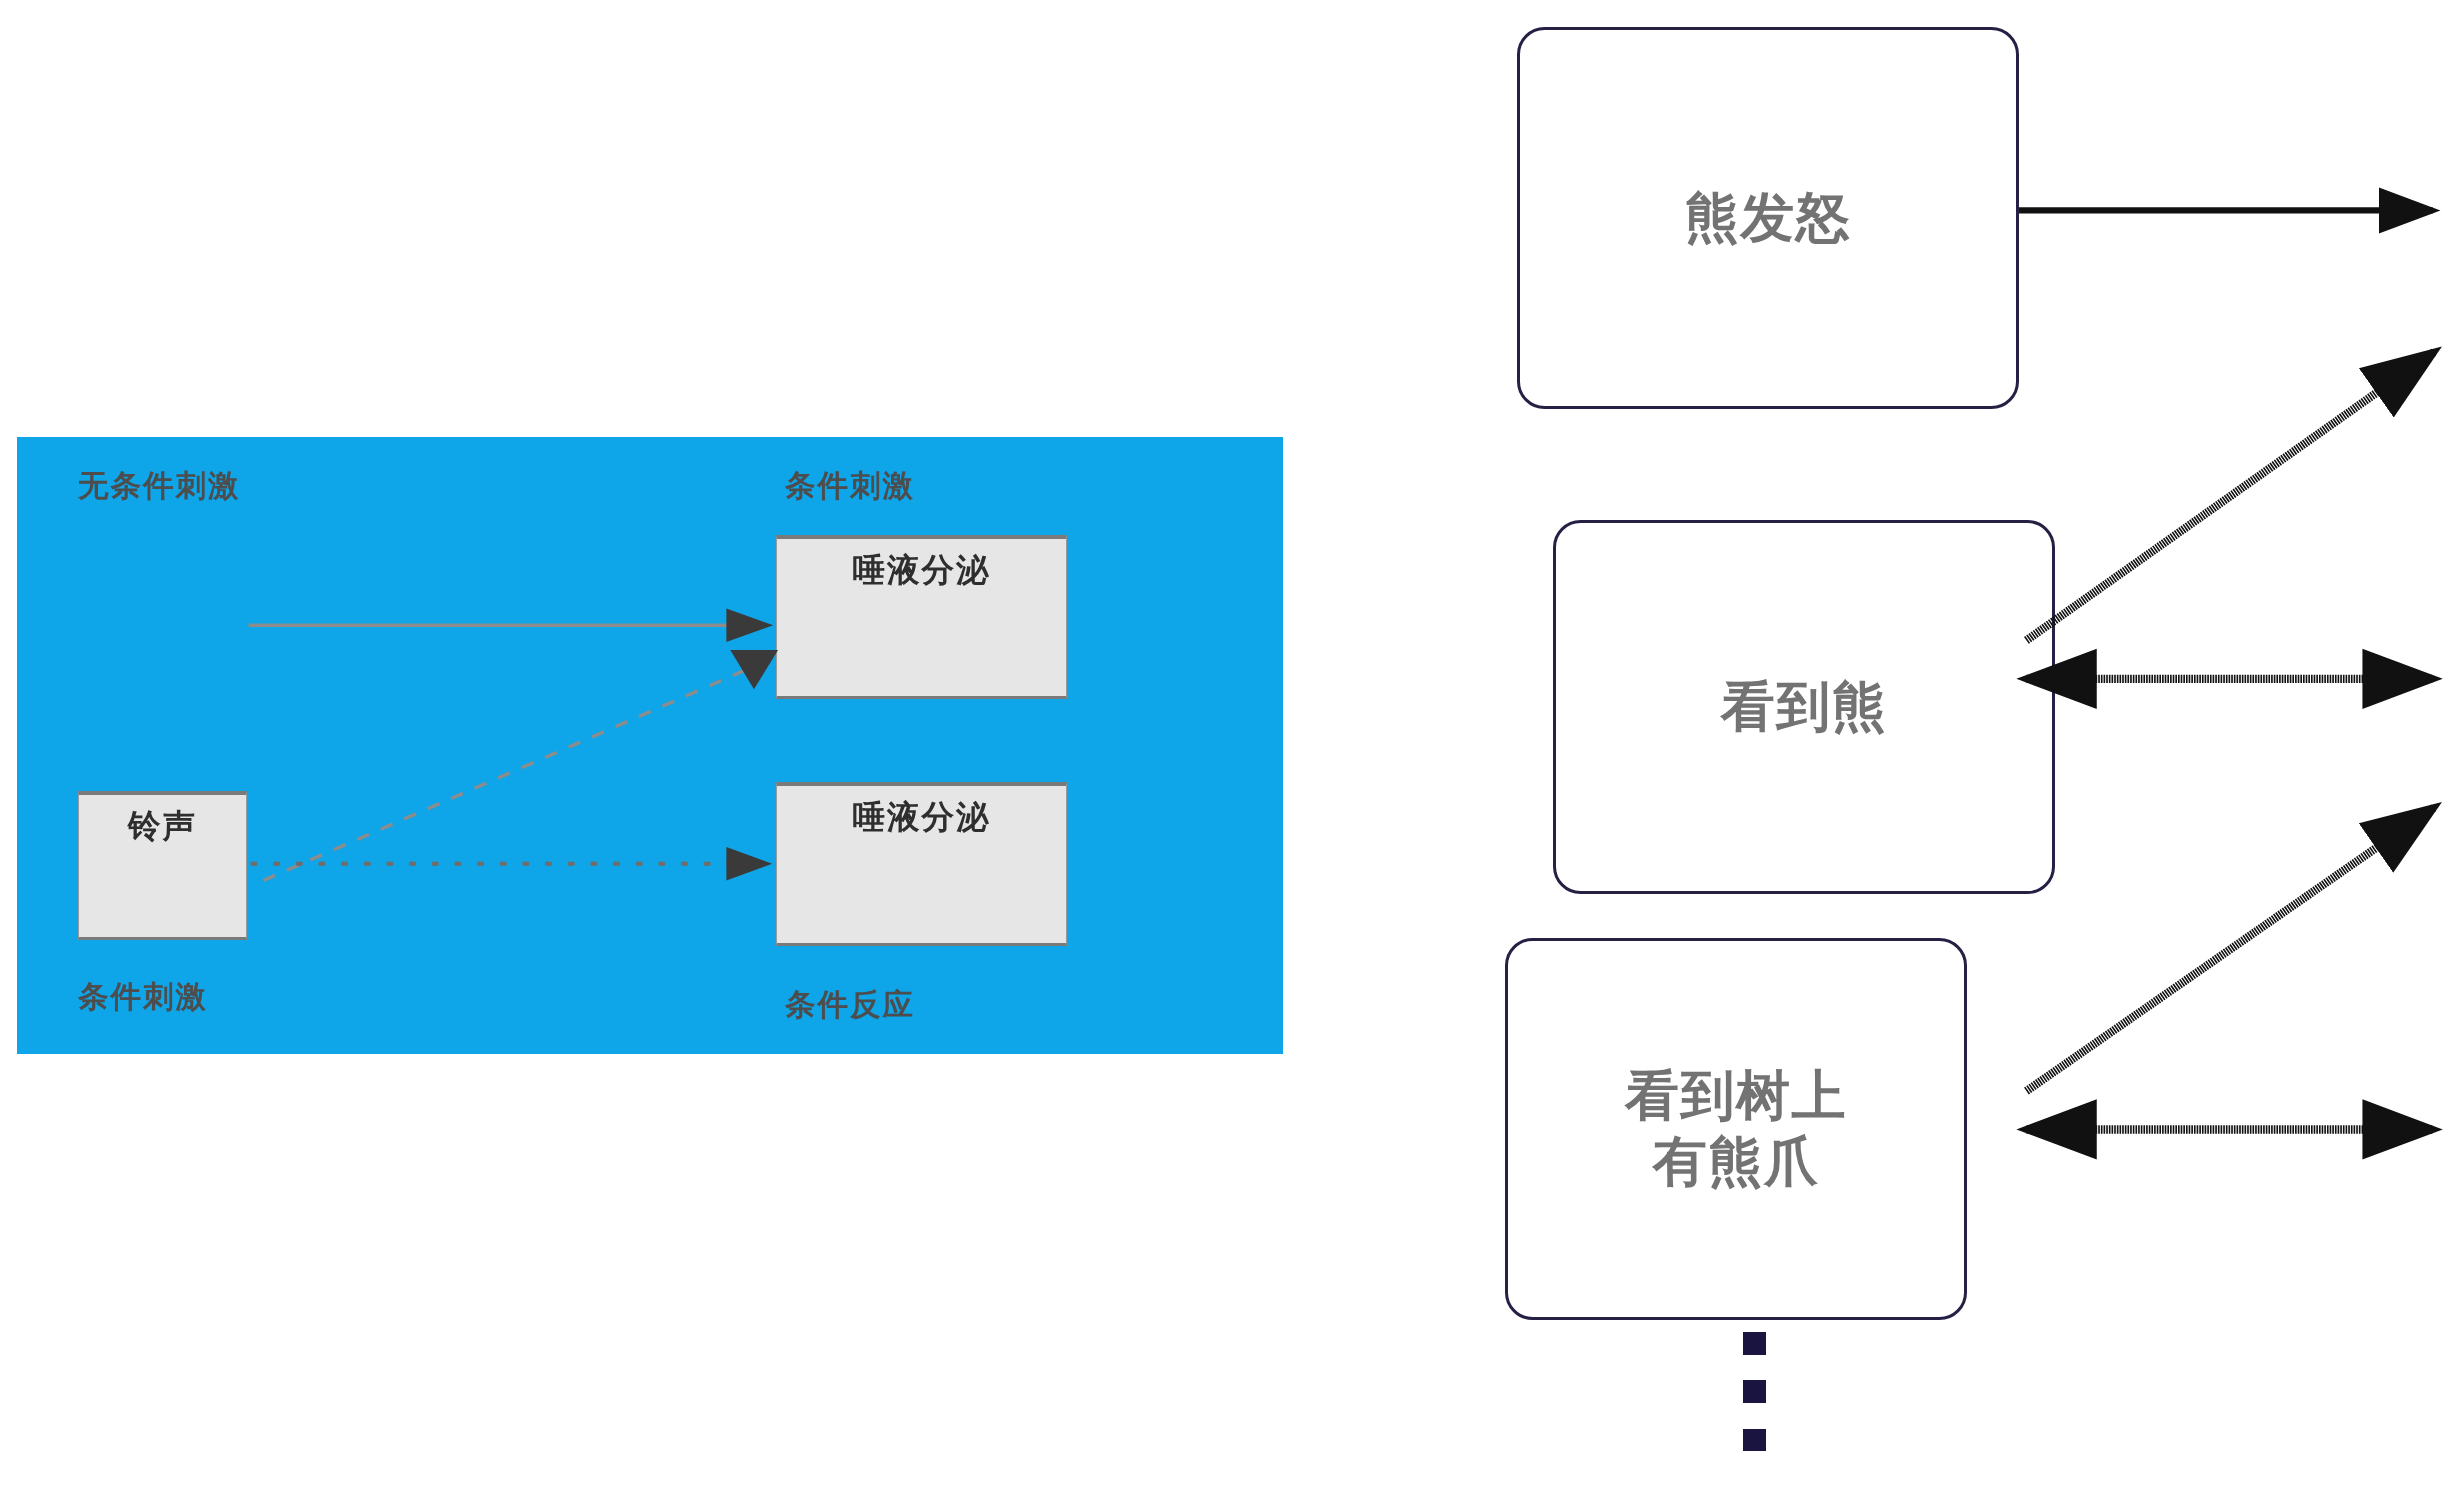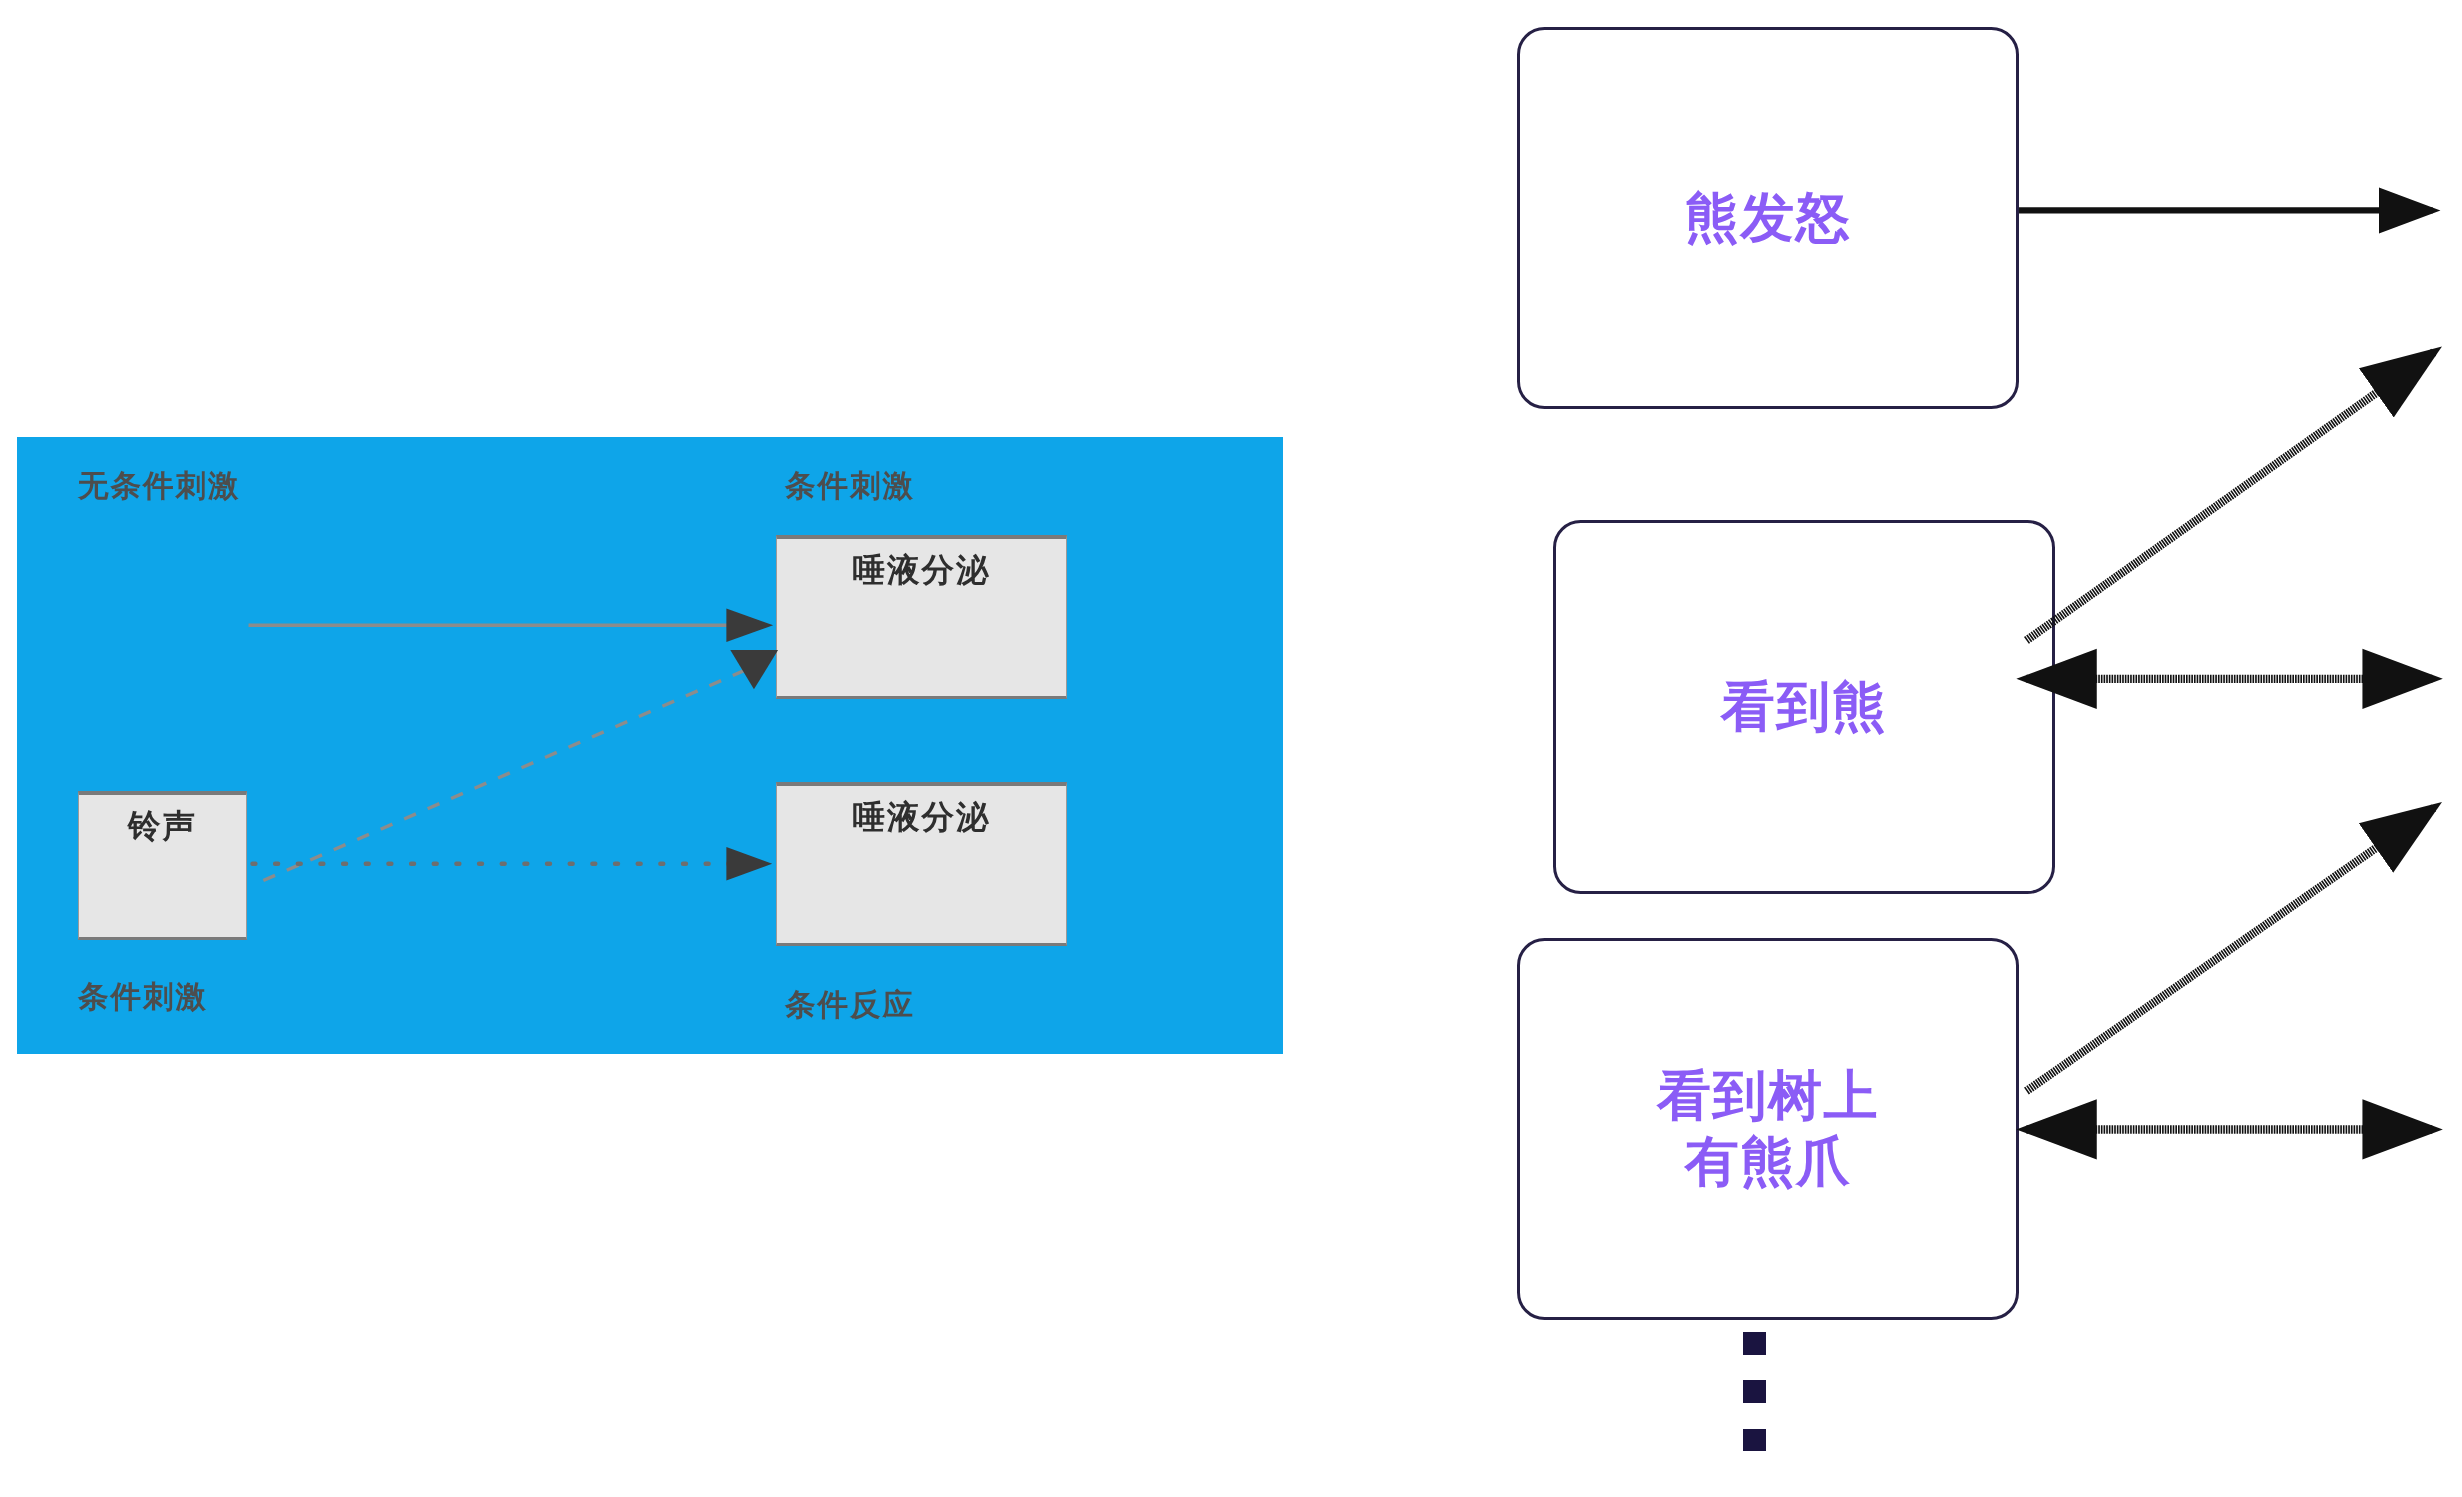--- a/index.html
+++ b/index.html
@@ -85,29 +85,29 @@
     display: flex;
     align-items: center;
     justify-content: center;
     text-align: center;
   }
   .rl-box.state-box   { border: 3.4px solid #262045; }
 
   .rl-cn-text {
     font-size: 54px;
     font-weight: 700;
-    color: #8b5cf6;
+    color: #737373;
     line-height: 1.22;
     letter-spacing: 1.5px;
     font-family: "DejaVu Sans", "Liberation Sans", sans-serif;
   }
 
   #rl-box-bear-angry { left: 89px;  top: 27px;   width: 502px; height: 382px; }
   #rl-box-see-bear   { left: 89px;  top: 520px; width: 502px; height: 374px; margin-left: 36px; }
-  #rl-box-see-claw   { left: 89px;  top: 938px; width: 502px; height: 382px; }
+  #rl-box-see-claw   { left: 77px;  top: 938px; width: 462px; height: 382px; }
 
   .rl-arrows {
     position: absolute;
     left: 0; top: 0;
     width: 1878px; height: 1498px;
     pointer-events: none;
   }
 
   .ellipsis-group {
     position: absolute;

